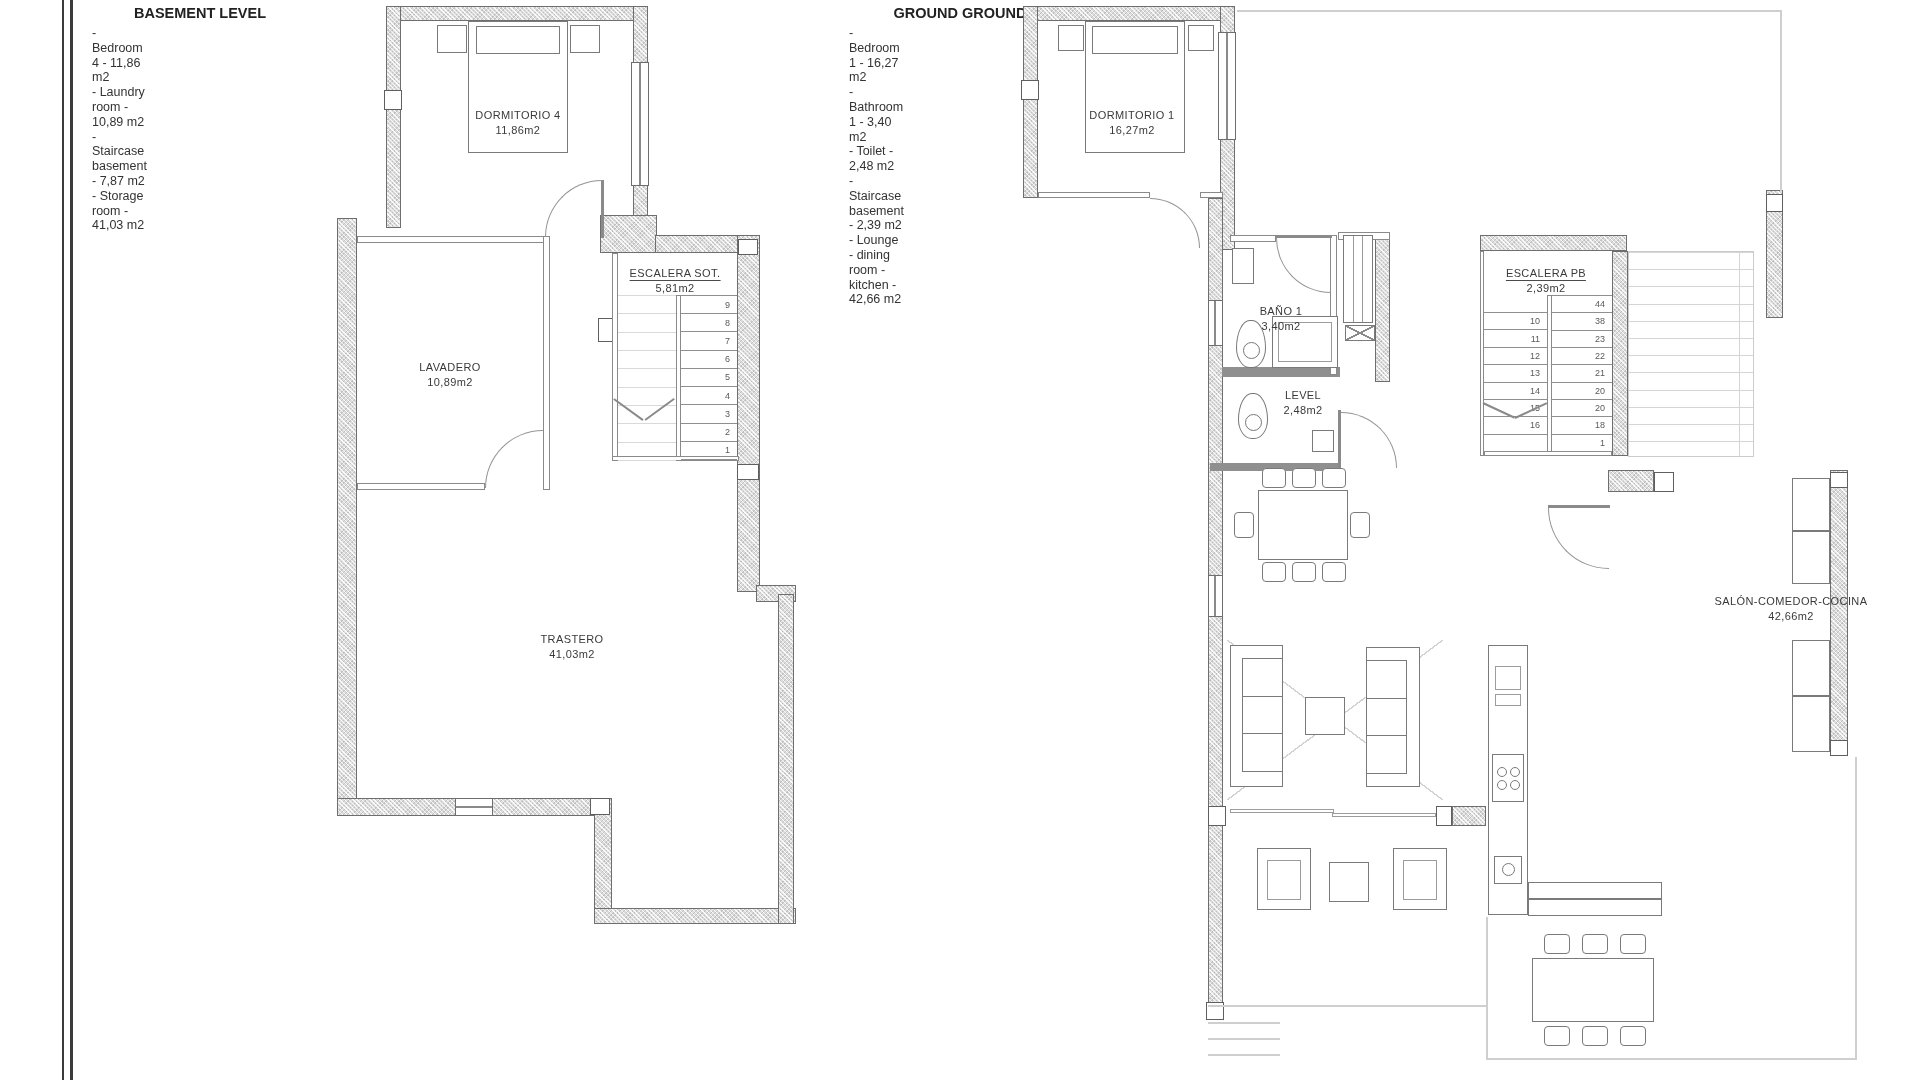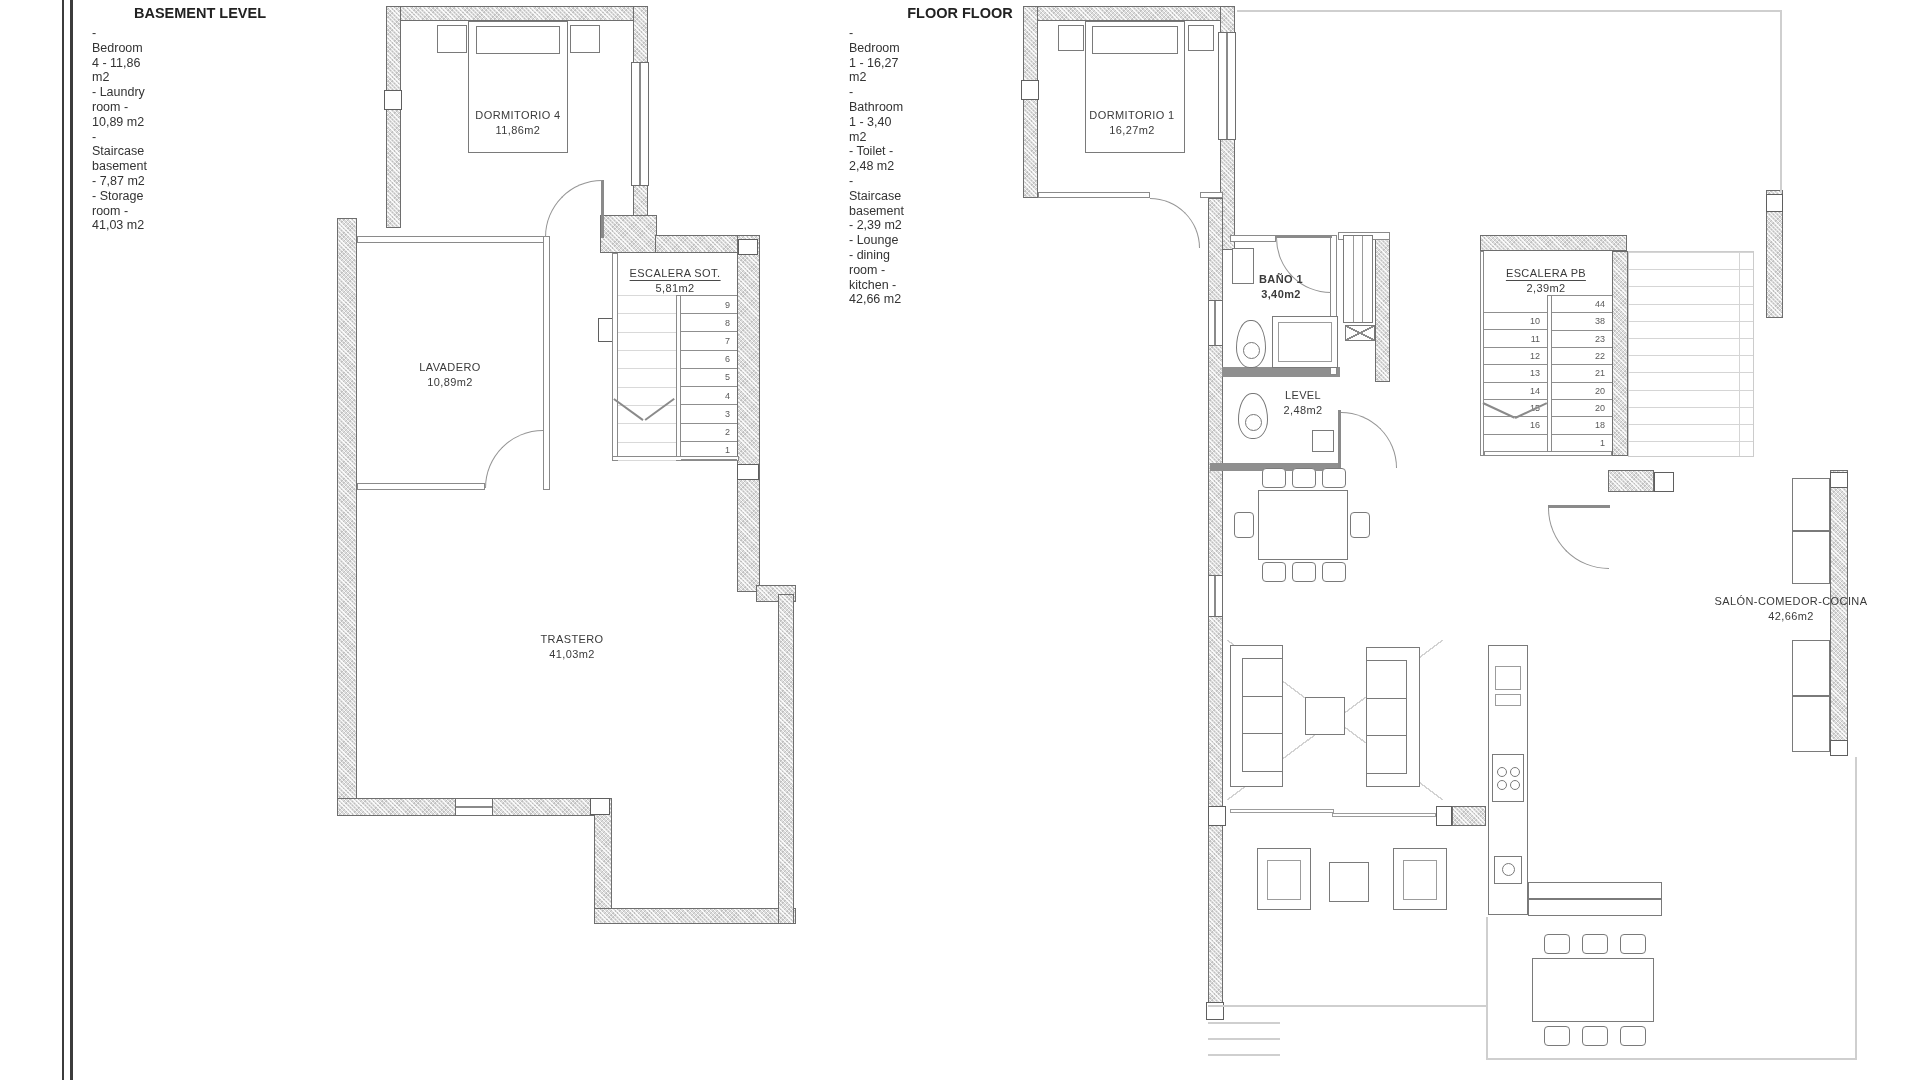--- a/index.html
+++ b/index.html
@@ -81,21 +81,21 @@
   <div class="abs" style="left:70px;top:0;width:3px;height:1080px;background:#3c3c3c;"></div>
 
   <div class="legend">
     <div class="title" style="left:200px;top:5px;">BASEMENT LEVEL</div>
     <div class="items" style="left:92px;top:26px;">- Bedroom 4 - 11,86 m2
 - Laundry room - 10,89 m2
 - Staircase basement - 7,87 m2
 - Storage room - 41,03 m2</div>
   </div>
   <div class="legend">
-    <div class="title" style="left:960px;top:5px;">FLOOR FLOOR</div>
+    <div class="title" style="left:960px;top:5px;">GROUND GROUND</div>
     <div class="items" style="left:849px;top:26px;">- Bedroom 1 - 16,27 m2
 - Bathroom 1 - 3,40 m2
 - Toilet - 2,48 m2
 - Staircase basement - 2,39 m2
 - Lounge - dining room - kitchen - 42,66 m2</div>
   </div>
 
   <div>
 
     <div class="w" style="left:386px;top:6px;width:262px;height:15px;"></div>
@@ -314,21 +314,21 @@
     <div class="chair" style="left:1582px;top:934px;width:26px;height:20px;"></div>
     <div class="chair" style="left:1620px;top:934px;width:26px;height:20px;"></div>
     <div class="chair" style="left:1544px;top:1026px;width:26px;height:20px;"></div>
     <div class="chair" style="left:1582px;top:1026px;width:26px;height:20px;"></div>
     <div class="chair" style="left:1620px;top:1026px;width:26px;height:20px;"></div>
 
     <div class="rlabel" style="left:1132px;top:108px;">
       <span>DORMITORIO  1</span><br>
       <span>16,27m2</span>
     </div>
-    <div class="rlabel" style="left:1281px;top:272px;font-weight:bold;">
+    <div class="rlabel" style="left:1281px;top:304px;">
       <span>BAÑO  1</span><br>
       <span>3,40m2</span>
     </div>
     <div class="rlabel" style="left:1303px;top:388px;">
       <span>LEVEL</span><br>
       <span>2,48m2</span>
     </div>
     <div class="rlabel" style="left:1546px;top:266px;">
       <span class="ul">ESCALERA  PB</span><br>
       <span>2,39m2</span>

